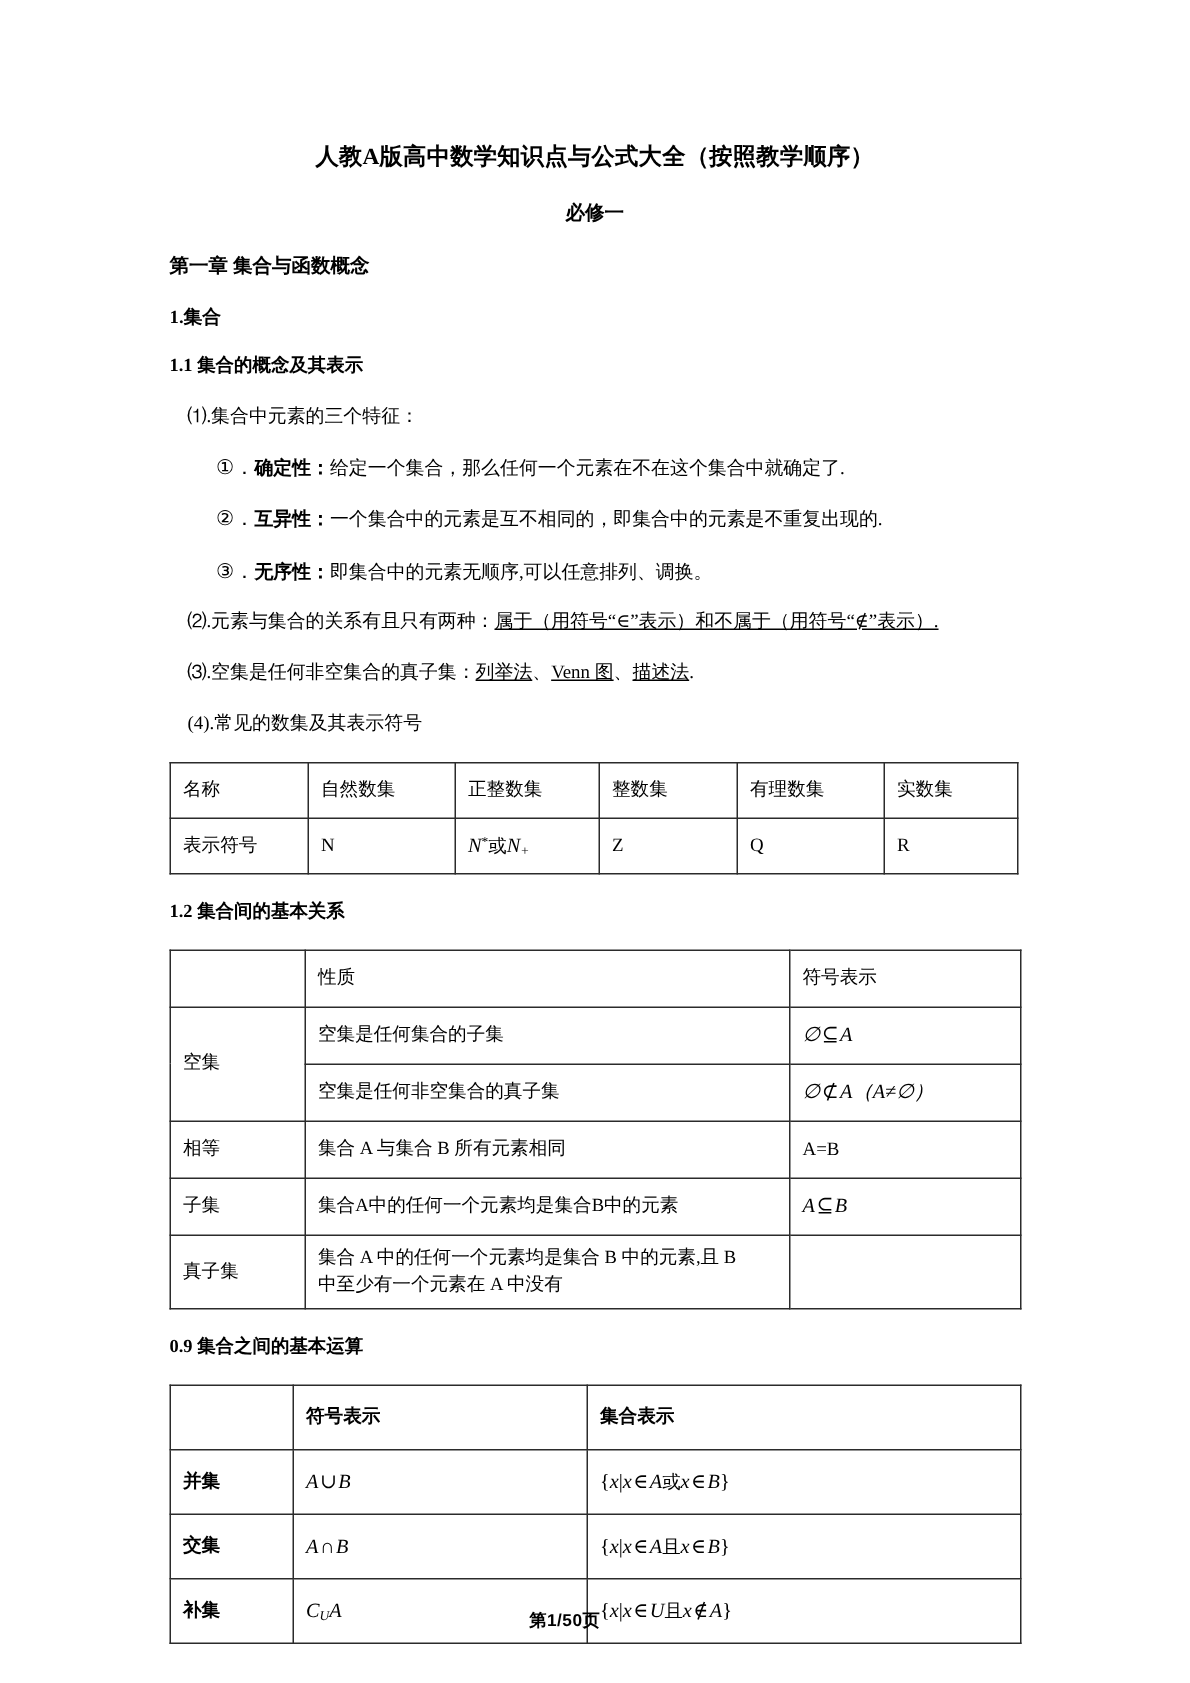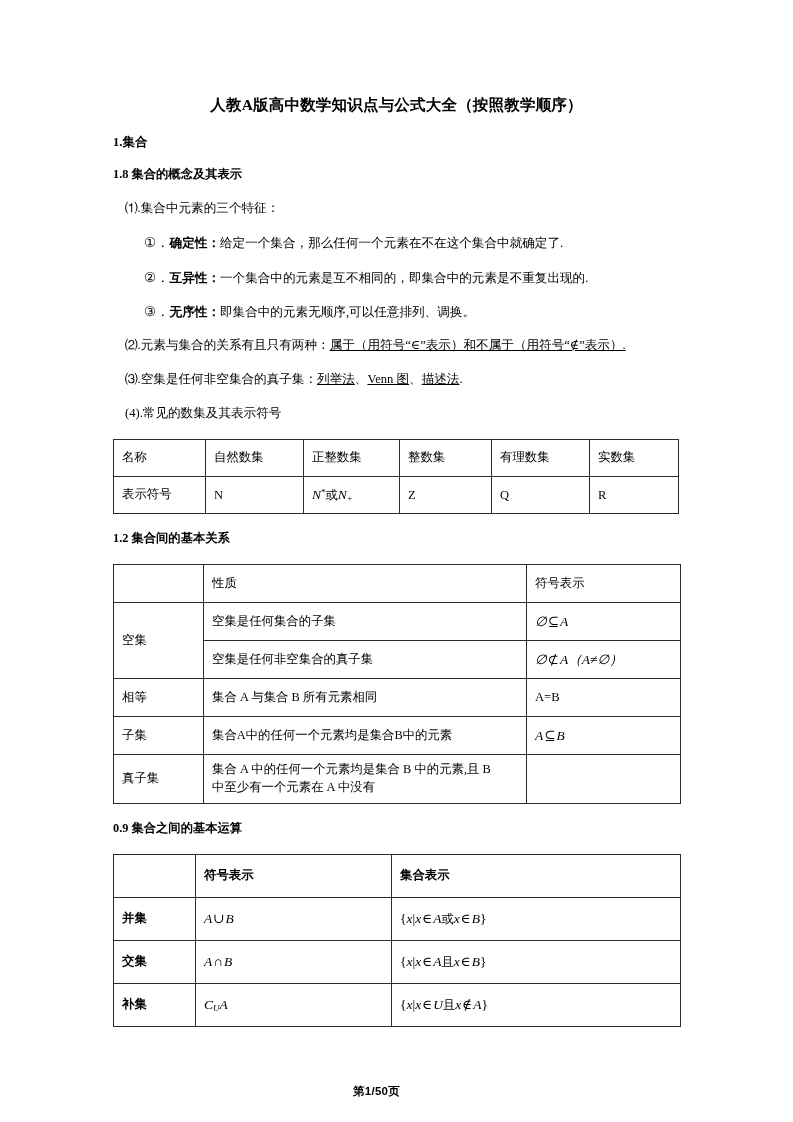--- a/index.html
+++ b/index.html
@@ -145,33 +145,34 @@
   .footer {
     position: absolute;
     left: 0;
     right: 0;
     top: 1073px;
     text-align: center;
     font-size: 11.5px;
     font-weight: bold;
     font-family: "Liberation Sans", sans-serif;
     letter-spacing: .3px;
-    margin-top: 11px;
   }
 </style>
 </head>
 <body>
 
 <div class="page">
   <div class="content">
 
     <div class="doc-title">人教A版高中数学知识点与公式大全（按照教学顺序）</div>
+    <div class="doc-subtitle">必修一</div>
+    <div class="chapter-heading">第一章 集合与函数概念</div>
     <div class="h-section">1.集合</div>
 
-    <div class="h-sub">1.8 集合的概念及其表示</div>
+    <div class="h-sub">1.1 集合的概念及其表示</div>
 
     <div class="para">⑴.集合中元素的三个特征：</div>
 
     <div class="bullet">
       <span class="circ">①．</span><span class="lead">确定性：</span><span>给定一个集合，那么任何一个元素在不在这个集合中就确定了.</span>
     </div>
     <div class="bullet">
       <span class="circ">②．</span><span class="lead">互异性：</span><span>一个集合中的元素是互不相同的，即集合中的元素是不重复出现的.</span>
     </div>
     <div class="bullet">

